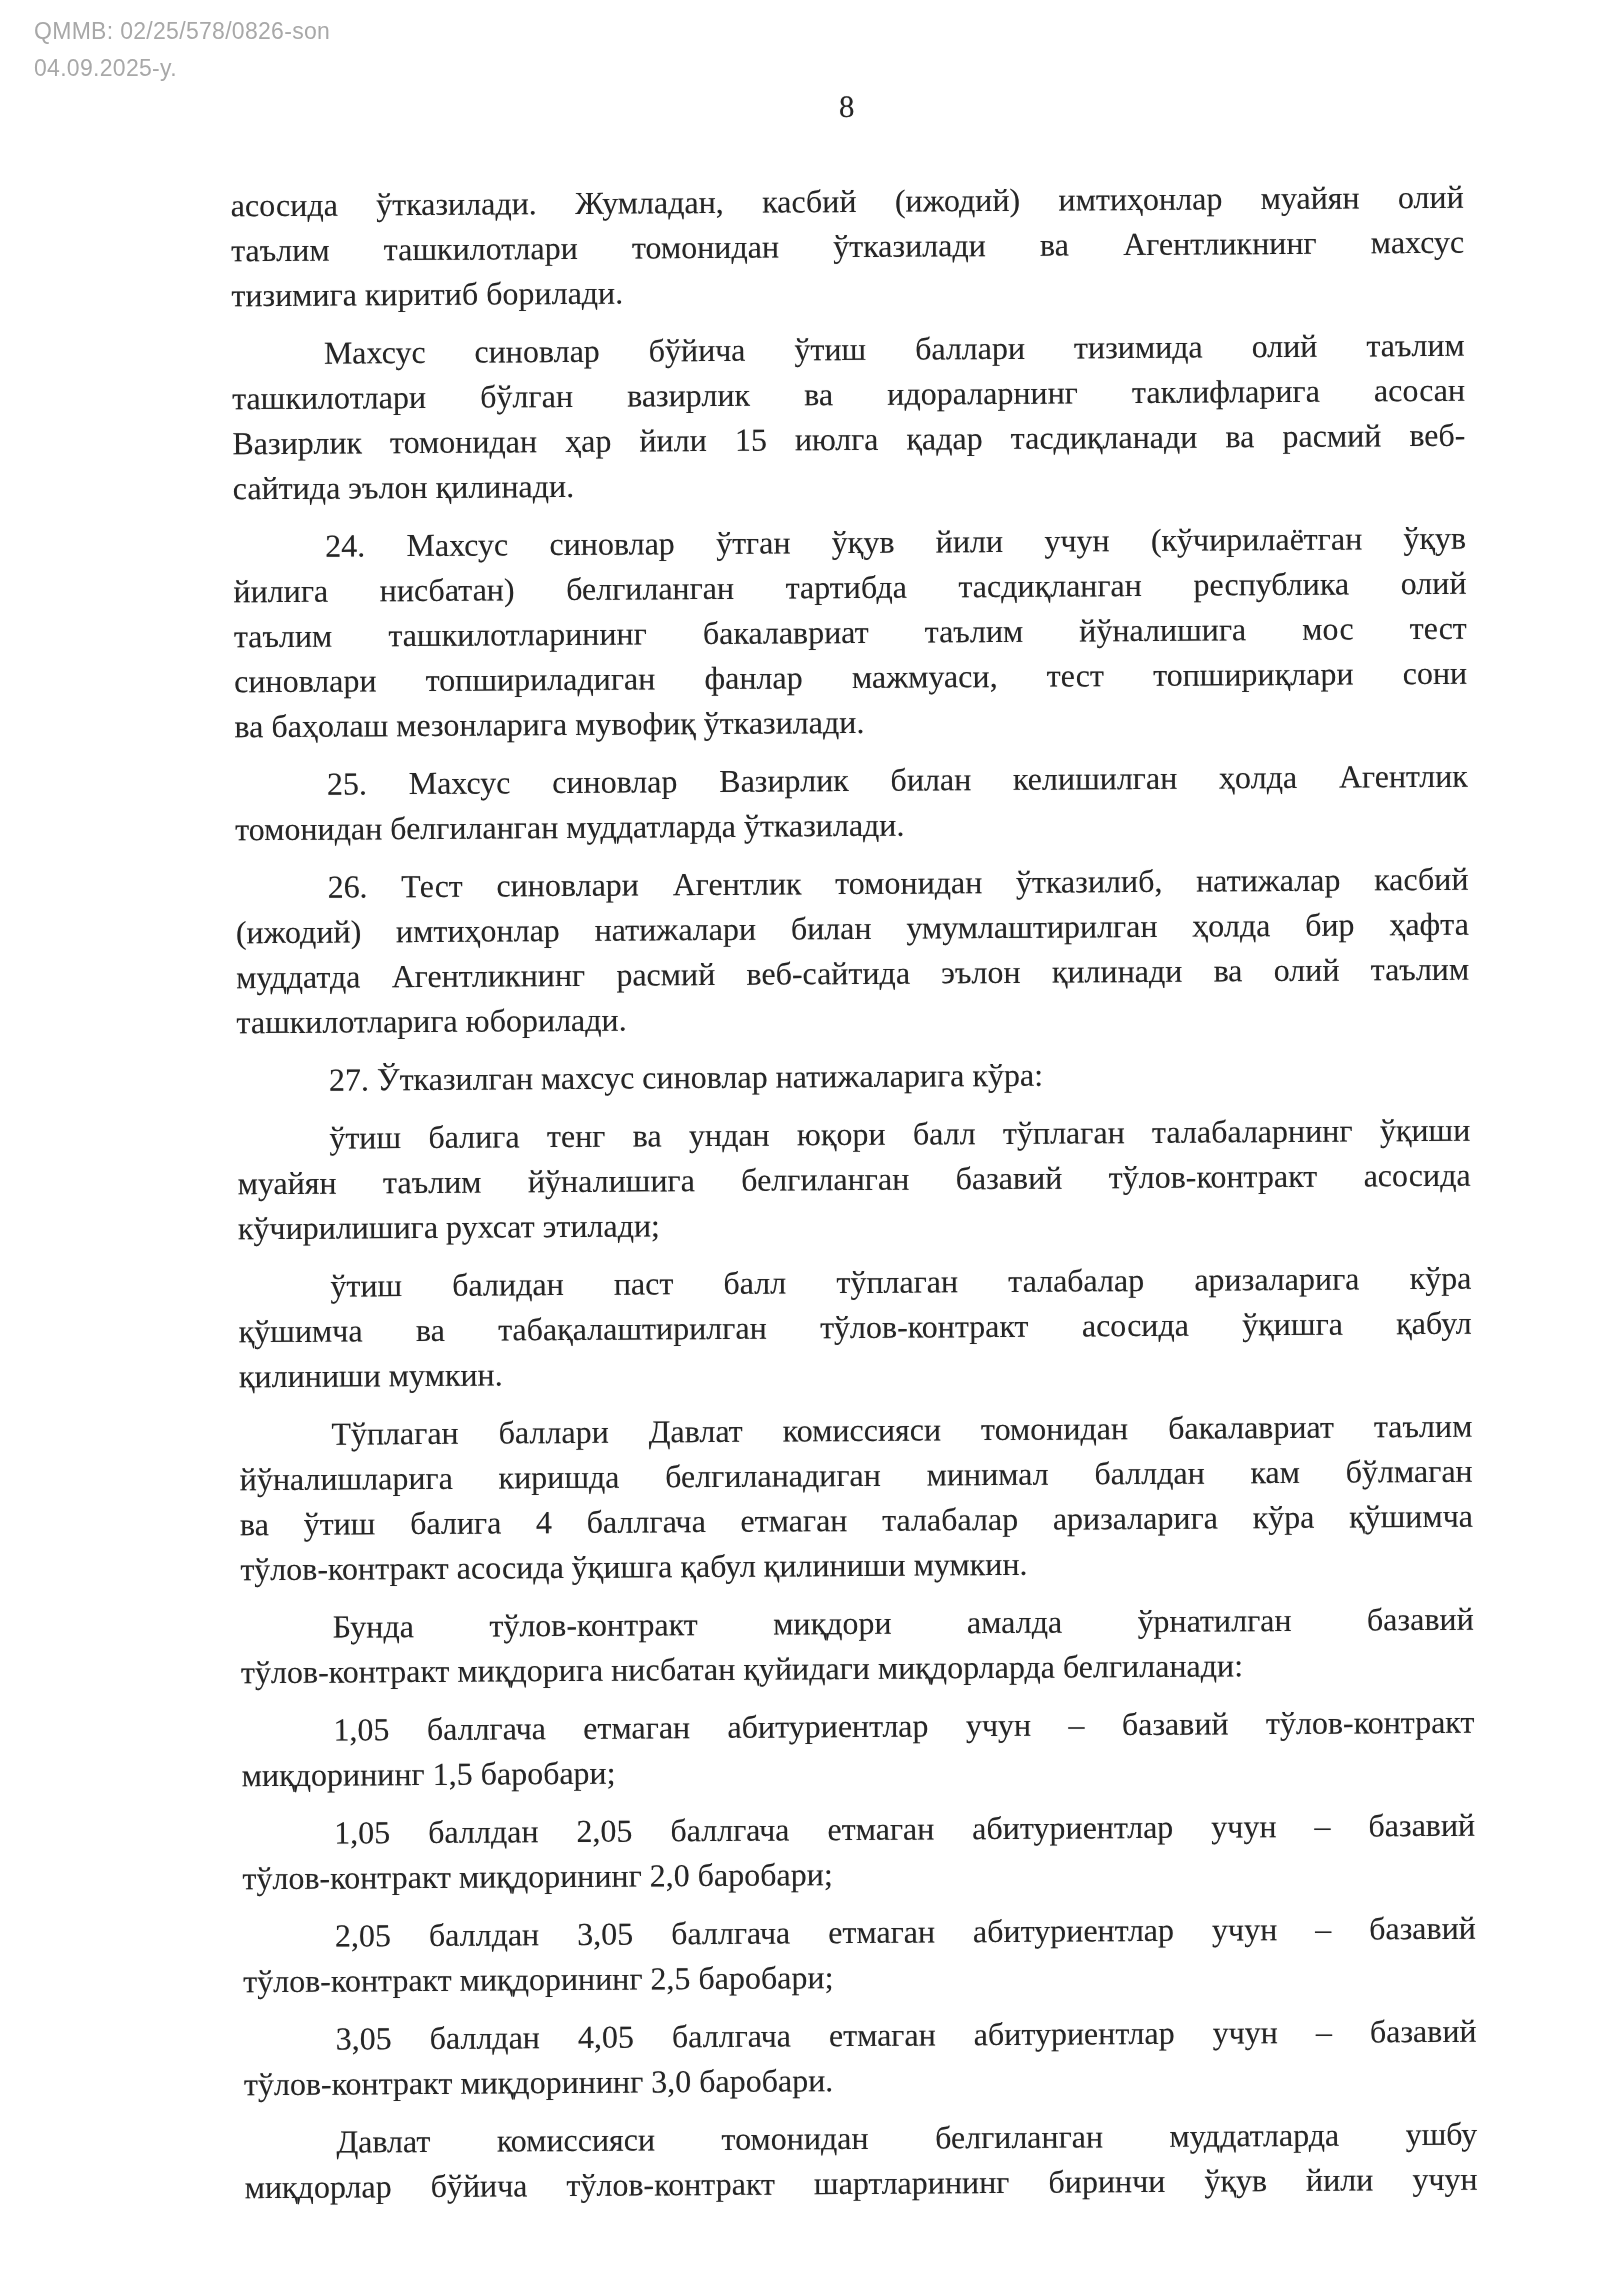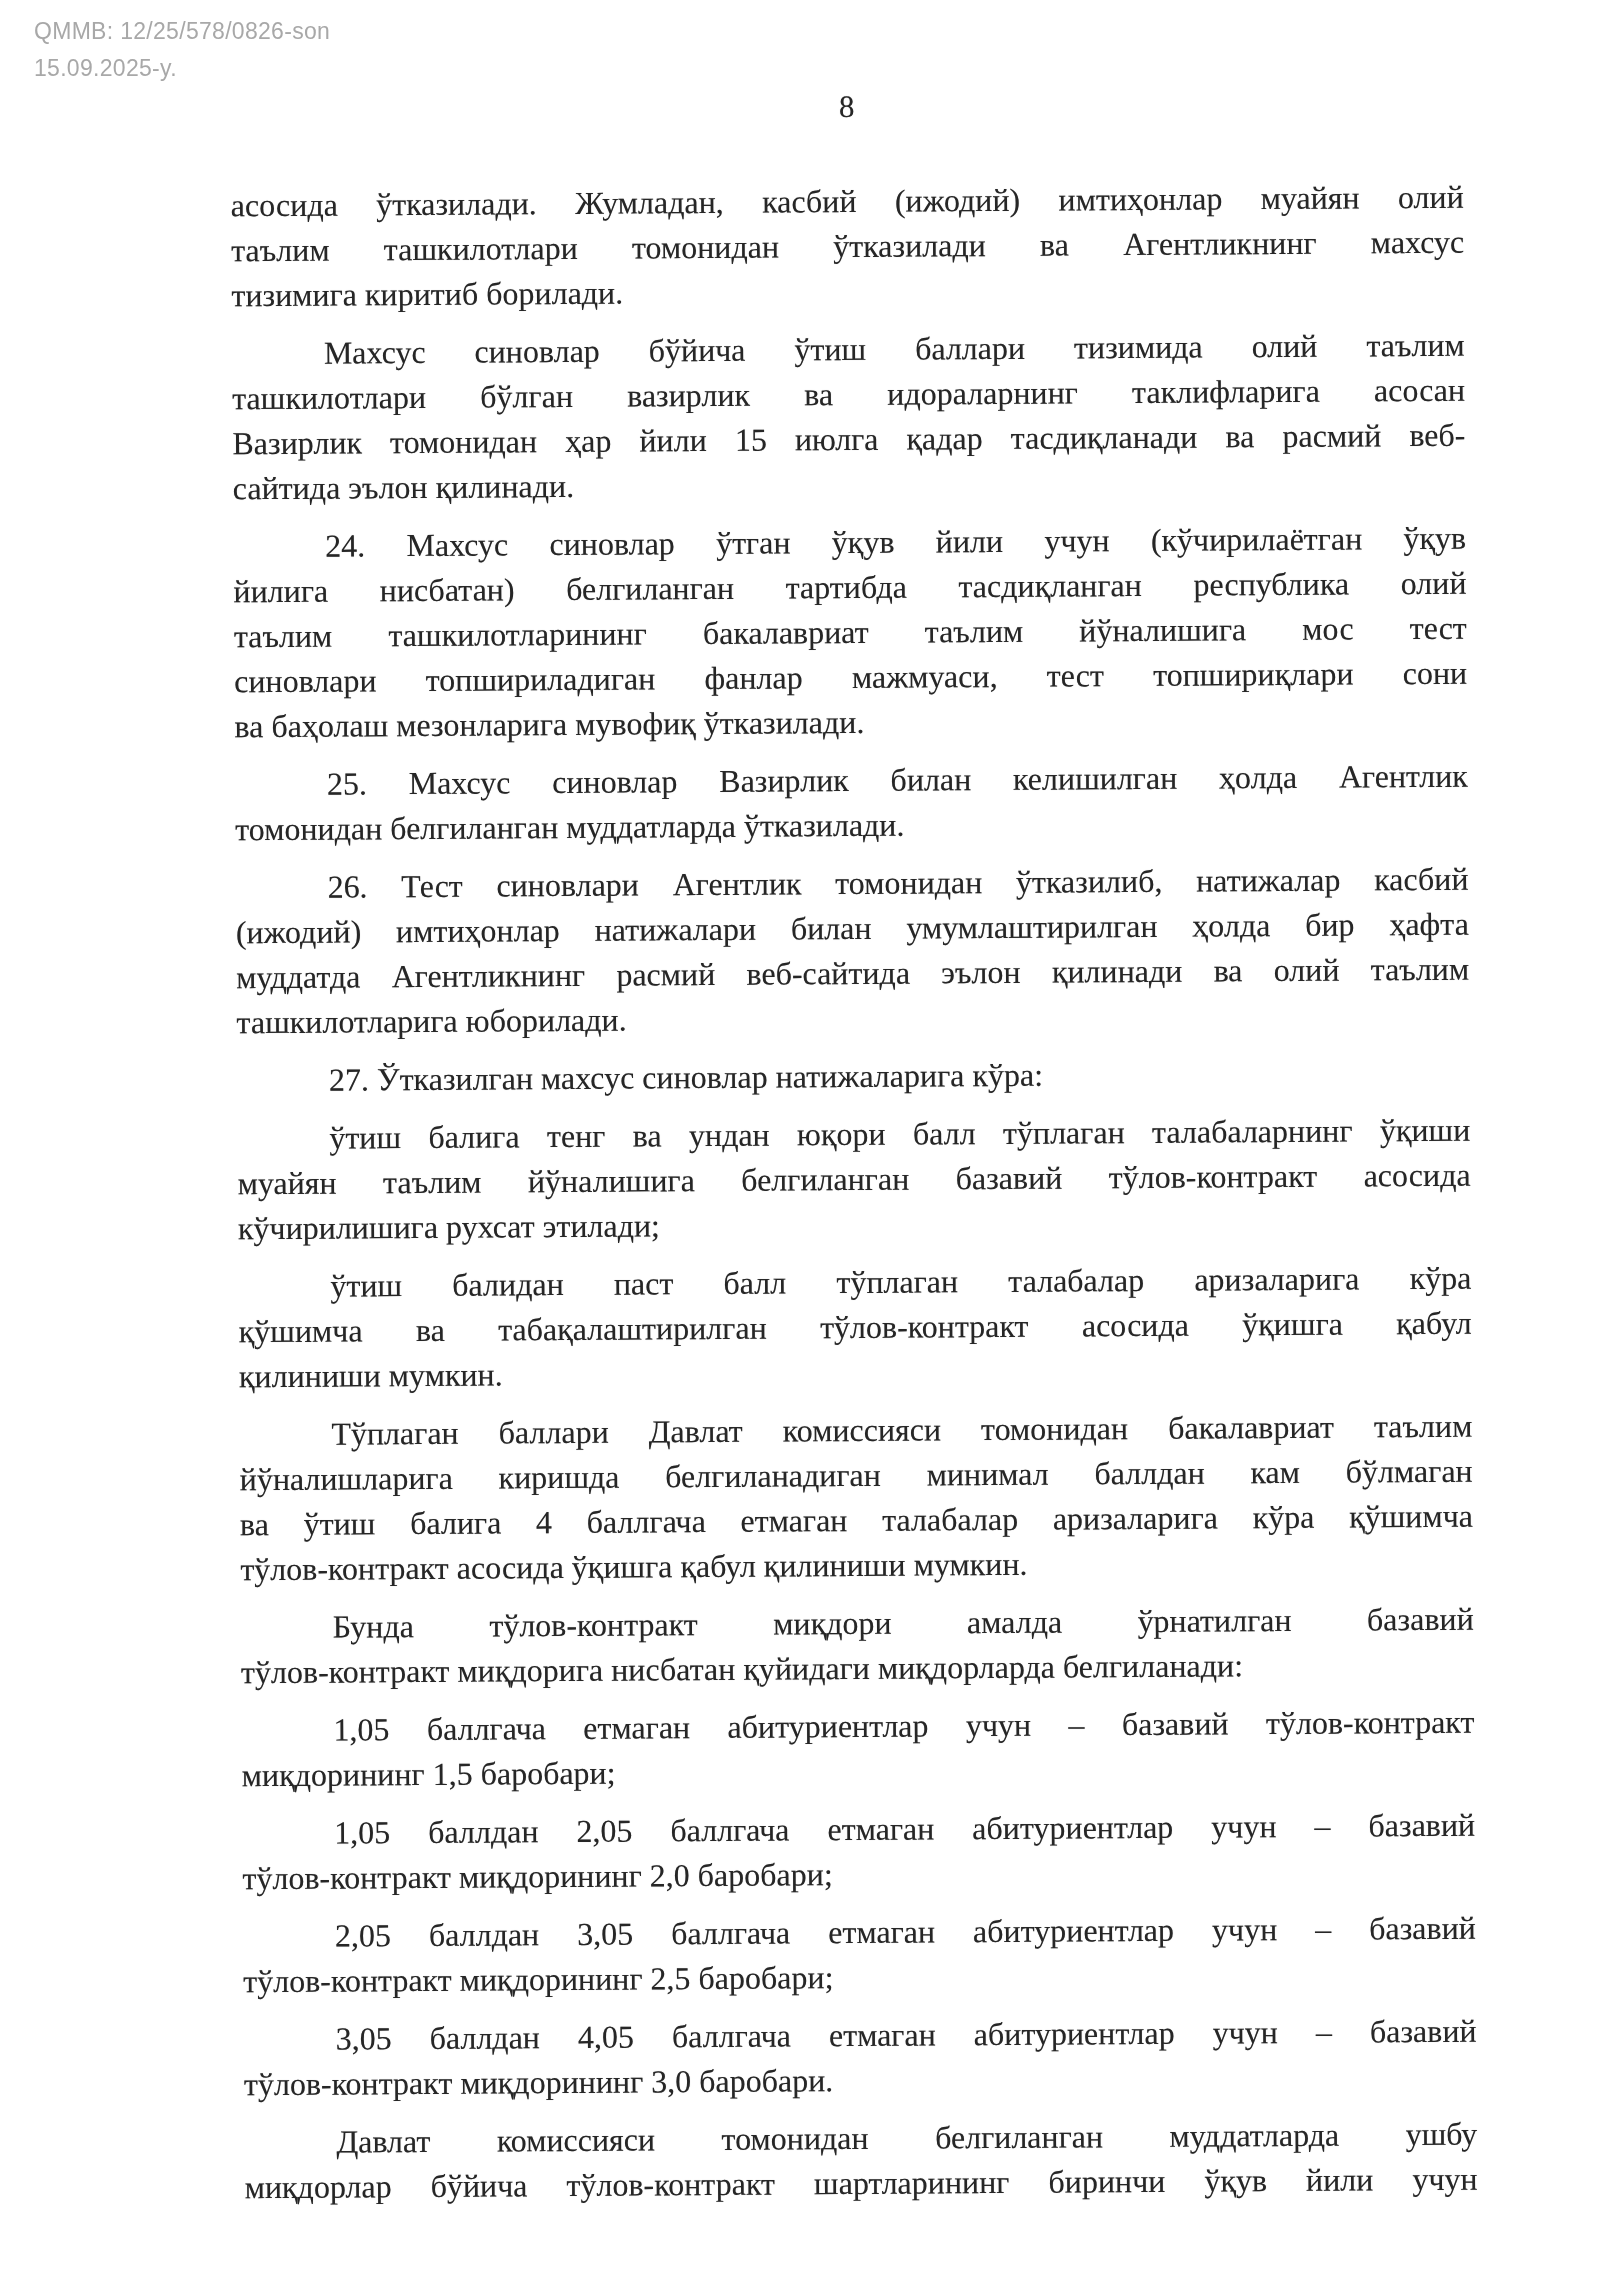--- a/index.html
+++ b/index.html
@@ -50,22 +50,22 @@
     text-align-last: justify;
   }
   .line.indent { padding-left: 92px; }
 </style>
 </head>
 <body>
 
 <div class="page">
 
   <div class="scan-meta">
-    <div>QMMB: 12/25/578/0826-son</div>
-    <div>15.09.2025-y.</div>
+    <div>QMMB: 02/25/578/0826-son</div>
+    <div>04.09.2025-y.</div>
   </div>
 
   <div class="doc">
     <div class="page-number">8</div>
     <div class="paragraphs">
         <div class="para">
           <div class="line just">асосида ўтказилади. Жумладан, касбий (ижодий) имтиҳонлар муайян олий</div>
           <div class="line just">таълим ташкилотлари томонидан ўтказилади ва Агентликнинг махсус</div>
           <div class="line">тизимига киритиб борилади.</div>
         </div>

